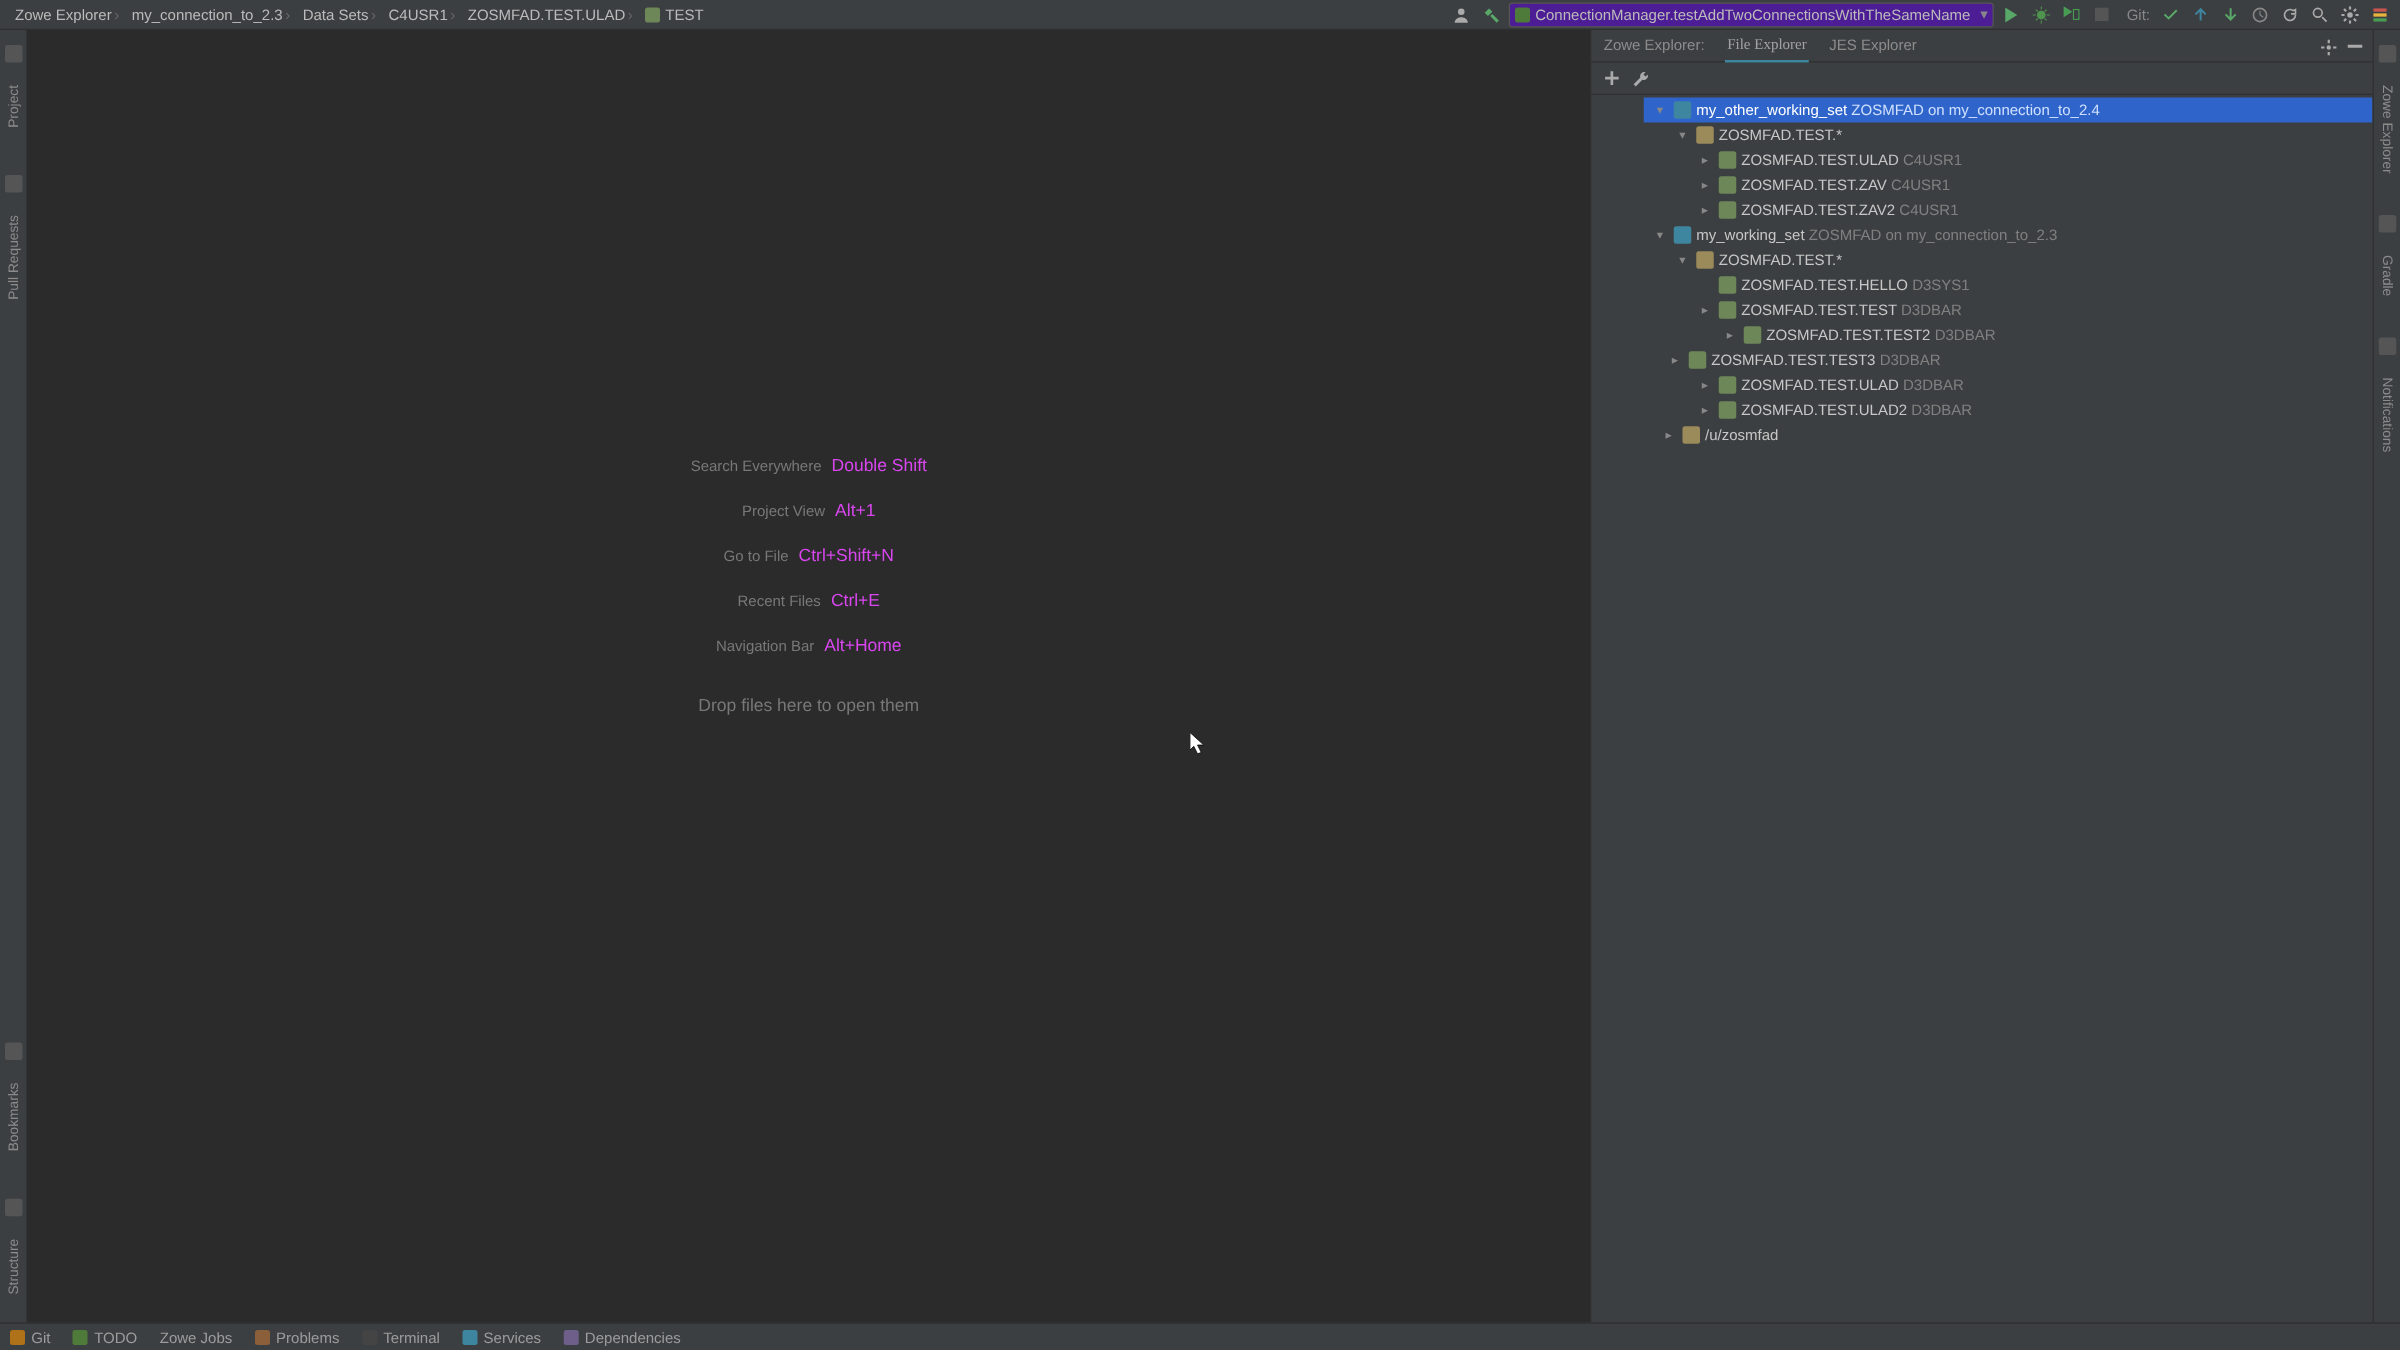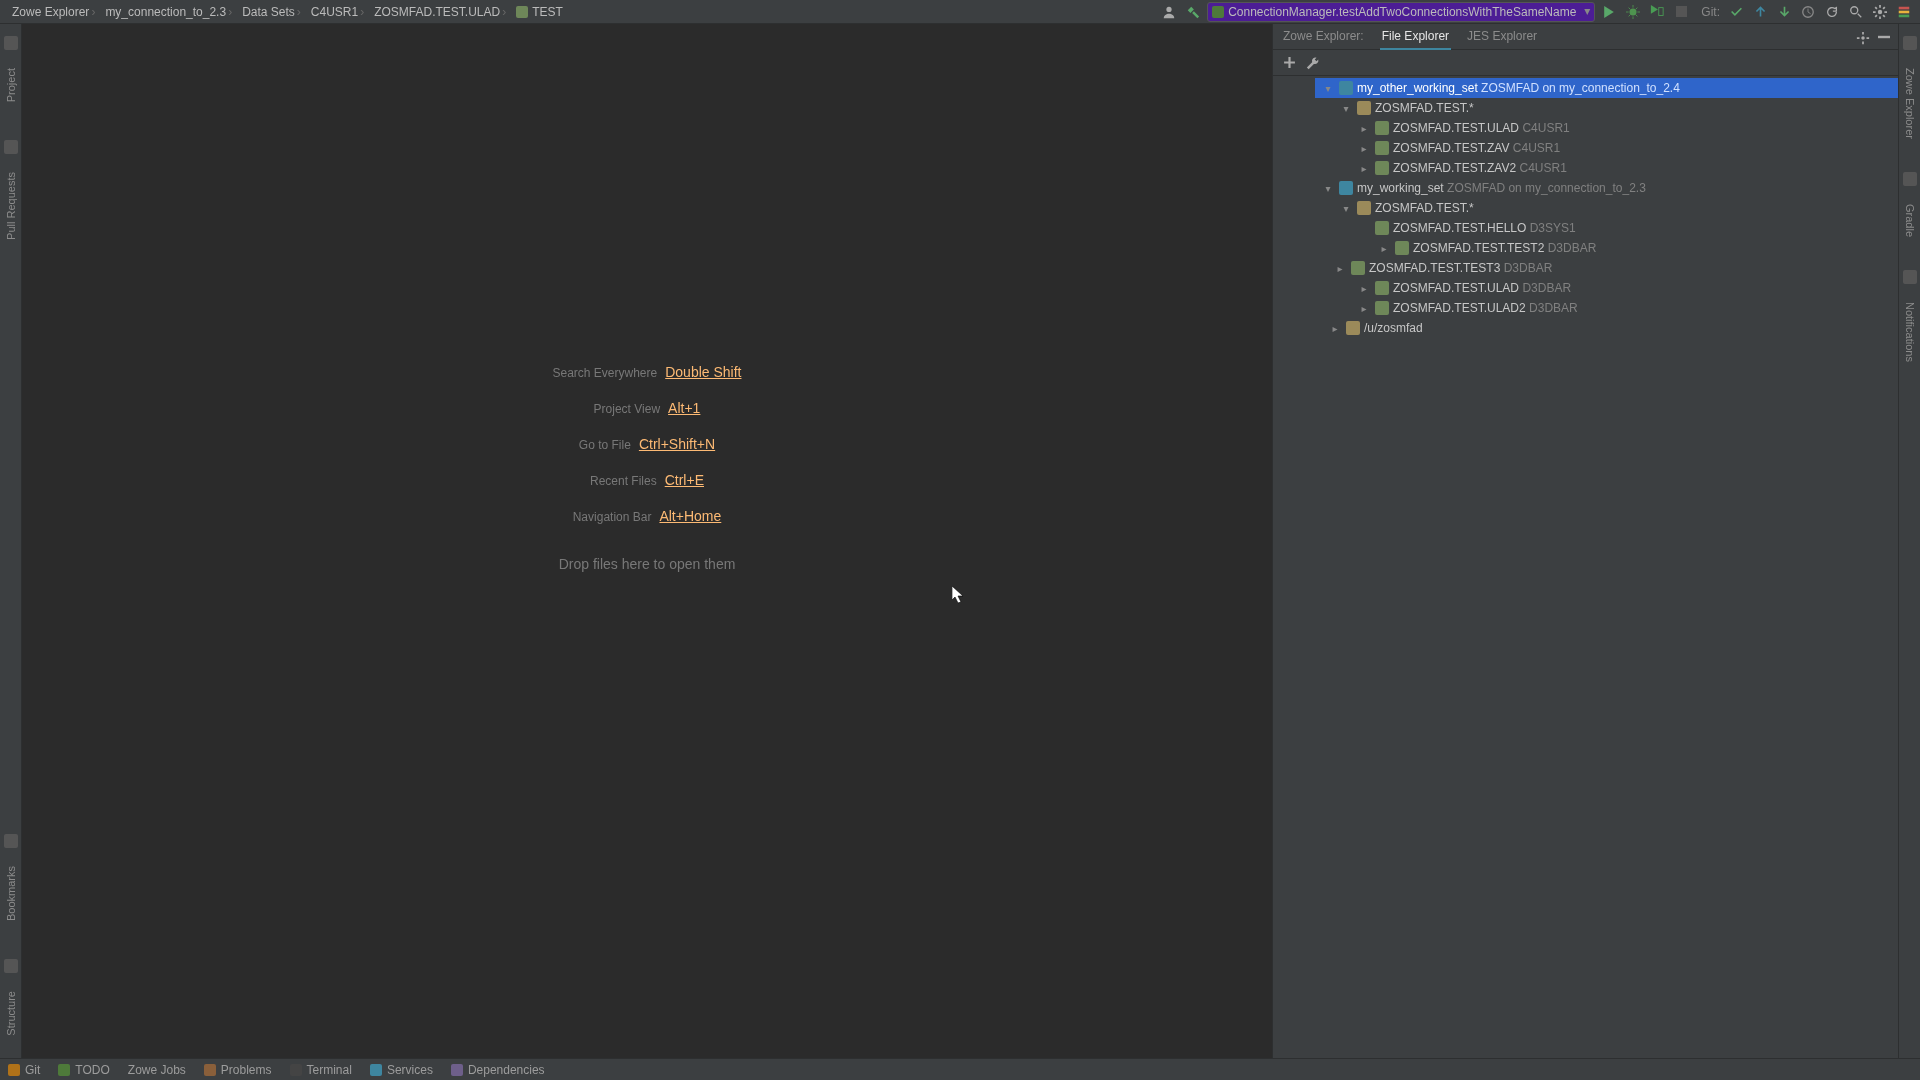--- a/index.html
+++ b/index.html
@@ -48,29 +48,29 @@
 
   
   .bottombar{ position:absolute; left:0; right:0; bottom:0; height:22px; background:#3c3f41; border-top:1px solid #2d2f30; display:flex; align-items:center; padding:0 8px; gap:18px;}
   .bbar-item{ color:#9c9c9c; display:flex; align-items:center; gap:5px;}
   .bbar-ico{ width:12px; height:12px; border-radius:2px; display:inline-block;}
 
   
   .editor{ position:absolute; left:22px; top:24px; bottom:22px; width:1250px; background:#2b2b2b;}
   .welcome{ position:absolute; top:340px; left:0; right:0; display:flex; flex-direction:column; align-items:center; gap:20px; text-align:center;}
   .w-row{ color:#787878; font-size:14px;}
-  .w-key{ color:#fdba74; font-size:14px; margin-left:8px;text-decoration:underline;}
+  .w-key{ color:#d946ef; font-size:14px; margin-left:8px;}
   .w-drop{ color:#787878; font-size:14px; margin-top:12px;}
   .cursor{ position:absolute; top:562px; left:930px; width:14px; height:18px; pointer-events:none;}
 
   
   .tool{ position:absolute; right:22px; top:24px; bottom:22px; width:626px; background:#3c3f41; border-left:1px solid #2d2f30; display:flex; flex-direction:column;}
   .tool-tabs{ height:26px; display:flex; align-items:flex-end; padding:0 8px; gap:14px; border-bottom:1px solid #2d2f30; position:relative;}
   .tool-tab{ color:#8c8c8c; padding:4px 2px 6px; position:relative; }
-  .tool-tab.active{ color:#e5e5e5;}
+  .tool-tab.active{ color:#a3a3a3;font-family:Liberation Serif, serif;}
   .tool-tab.active::after{ content:""; position:absolute; left:0; right:0; bottom:-1px; height:2px; background:#3e86a0;}
   .tab-actions{ margin-left:auto; display:flex; gap:8px; color:#aaa; padding-bottom:4px;}
   .tool-toolbar{ height:26px; display:flex; align-items:center; gap:10px; padding:0 10px; border-bottom:1px solid #2d2f30;}
   .tt-ico{ color:#aaa;}
   .tree{ flex:1; overflow:auto; padding:2px 0;}
   .node{ display:flex; align-items:center; height:20px; padding-right:6px; white-space:nowrap;margin-left:42px;}
   .node.sel{ background:#2f65ca; color:#fff;}
   .chev{ width:14px; text-align:center; color:#888; font-size:10px;}
   .chev.open::before{content:"\25BE";}
   .chev.closed::before{content:"\25B8";}
@@ -294,20 +294,25 @@
     <div class="node" style="padding-left:24px">
       <span class="chev open"></span>
       <span class="nico fold"></span>
       <span class="nlabel">ZOSMFAD.TEST.*</span>
     </div>
     <div class="node" style="padding-left:42px">
       <span class="chev none"></span>
       <span class="nico dset"></span>
       <span class="nlabel"><span>ZOSMFAD.TEST.HELLO</span> <span class="dim">D3SYS1</span></span>
     </div>
+    <div class="node" style="padding-left:42px">
+      <span class="chev closed"></span>
+      <span class="nico dset"></span>
+      <span class="nlabel"><span>ZOSMFAD.TEST.TEST</span> <span class="dim">D3DBAR</span></span>
+    </div>
     <div class="node" style="padding-left:62px">
       <span class="chev closed"></span>
       <span class="nico dset"></span>
       <span class="nlabel"><span>ZOSMFAD.TEST.TEST2</span> <span class="dim">D3DBAR</span></span>
     </div>
     <div class="node" style="padding-left:18px">
       <span class="chev closed"></span>
       <span class="nico dset"></span>
       <span class="nlabel"><span>ZOSMFAD.TEST.TEST3</span> <span class="dim">D3DBAR</span></span>
     </div>

